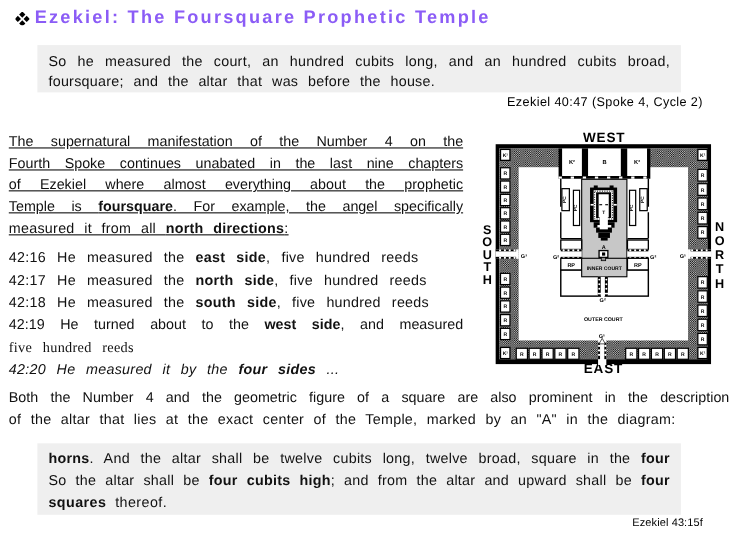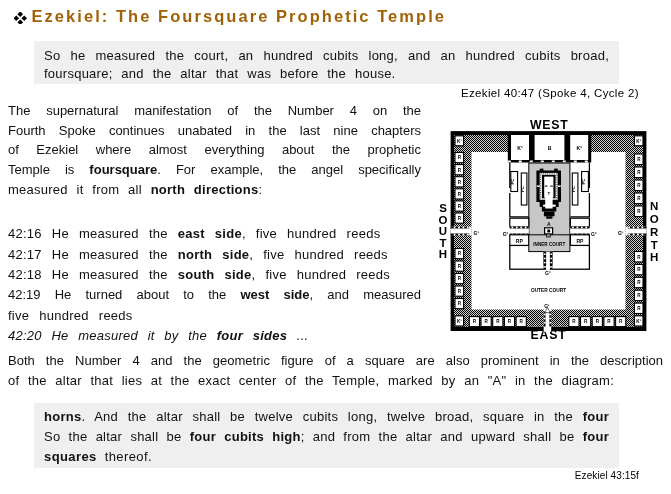--- a/index.html
+++ b/index.html
@@ -1,18 +1,18 @@
 <!DOCTYPE html>
 <html><head>
 <meta charset="utf-8">
 <style>
 html,body{margin:0;padding:0;background:#fff;}
 body{width:671px;height:494px;font-family:"Liberation Sans",sans-serif;color:#111;}
 .page{position:relative;width:671px;height:494px;overflow:hidden;}
-.title{position:absolute;left:8px;top:8px;font-size:16.5px;font-weight:bold;letter-spacing:2.05px;color:#a16207;white-space:nowrap;line-height:16px;}
+.title{position:absolute;left:8px;top:8px;font-size:16.5px;font-weight:bold;letter-spacing:2.05px;color:#8b5cf6;white-space:nowrap;line-height:16px;}
 .qbox{position:absolute;left:34px;background:#efefef;font-size:13px;}
 .qbox .in{padding:1px 10px;}
 .jf{text-align:justify;text-align-last:justify;}
 .cap{position:absolute;left:34px;width:605px;text-align:right;color:#000;}
 .body13{position:absolute;left:8px;font-size:13px;line-height:20.4px;color:#111;}
 .sp{letter-spacing:0.25px;word-spacing:3.2px;}
 b{font-weight:bold;}
 </style>
 </head>
 <body>
@@ -29,34 +29,34 @@
 
 <div class="qbox" style="top:41px;width:585px;line-height:18.2px;">
   <div class="in" style="padding:5.5px 10px 1px 10px;">
     <div class="jf sp">So he measured the court, an hundred cubits long, and an hundred cubits broad,</div>
     <div style="letter-spacing:0.25px;word-spacing:5px;">foursquare; and the altar that was before the house.</div>
   </div>
 </div>
 
 <div class="cap" style="top:85.8px;font-size:11.5px;line-height:14px;letter-spacing:0.35px;">Ezekiel 40:47 (Spoke 4, Cycle 2)</div>
 
-<div class="body13" style="top:101px;width:413px;line-height:19.7px;">
+<div class="body13" style="top:119px;width:413px;line-height:19.7px;text-decoration:underline;">
   <div class="jf">The supernatural manifestation of the Number 4 on the</div>
   <div class="jf">Fourth Spoke continues unabated in the last nine chapters</div>
   <div class="jf">of Ezekiel where almost everything about the prophetic</div>
   <div class="jf">Temple is <b>foursquare</b>. For example, the angel specifically</div>
   <div style="letter-spacing:0.25px;word-spacing:4.9px;">measured it from all <b>north directions</b>:</div>
 </div>
 
 <div class="body13" style="top:224.1px;width:413px;">
   <div style="letter-spacing:0.25px;word-spacing:6.2px;">42:16 He measured the <b>east side</b>, five hundred reeds</div>
   <div style="letter-spacing:0.25px;word-spacing:6.2px;">42:17 He measured the <b>north side</b>, five hundred reeds</div>
   <div style="letter-spacing:0.25px;word-spacing:6.2px;">42:18 He measured the <b>south side</b>, five hundred reeds</div>
   <div class="jf">42:19 He turned about to the <b>west side</b>, and measured</div>
-  <div style="letter-spacing:0.25px;word-spacing:6.2px;">five hundred reeds</div>
+  <div style="letter-spacing:0.25px;word-spacing:6.2px;font-family:Liberation Serif, serif;">five hundred reeds</div>
   <div style="letter-spacing:0.25px;word-spacing:5.8px;font-style:italic;">42:20 He measured it by the <b>four sides</b> ...</div>
 </div>
 
 <div class="body13" style="top:351px;width:655px;line-height:19.6px;">
   <div class="jf">Both the Number 4 and the geometric figure of a square are also prominent in the description</div>
   <div style="letter-spacing:0.25px;word-spacing:4.7px;">of the altar that lies at the exact center of the Temple, marked by an "A" in the diagram:</div>
 </div>
 
 <div class="qbox" style="top:403px;width:585px;line-height:20.2px;">
   <div class="in" style="padding:3.8px 10px 1px 10px;">

